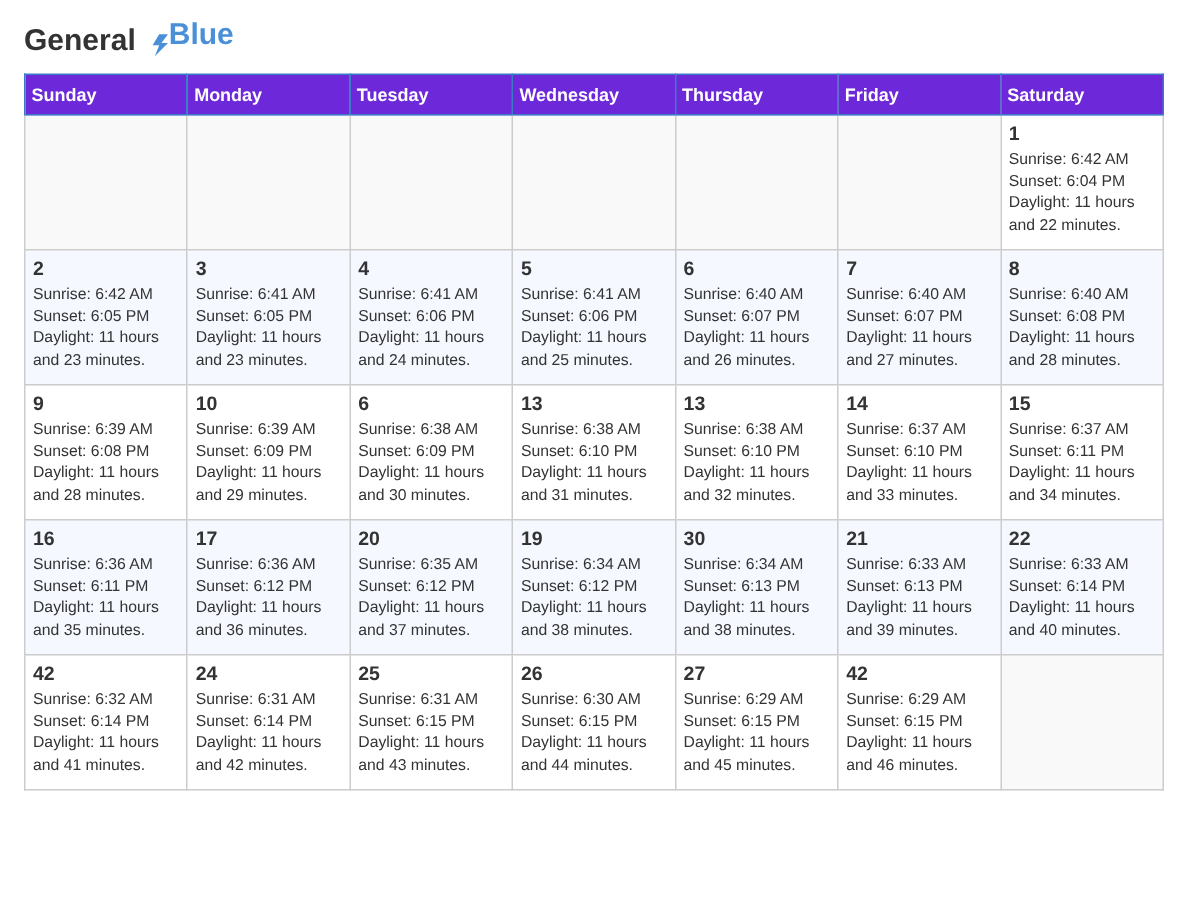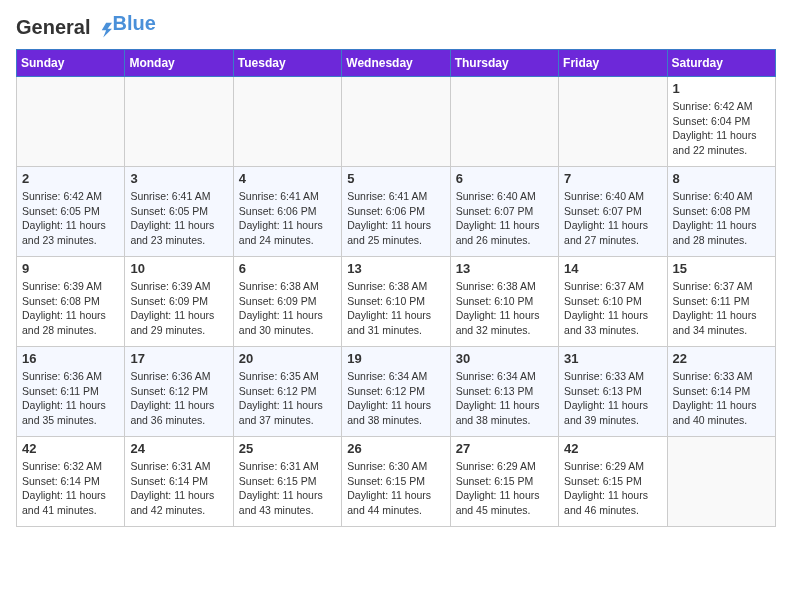--- a/index.html
+++ b/index.html
@@ -264,21 +264,21 @@
 and 38 minutes.</div>
         </td>
         <td>
           <span class="day-num">30</span>
           <div class="day-info" style="white-space: pre-line;">Sunrise: 6:34 AM
 Sunset: 6:13 PM
 Daylight: 11 hours
 and 38 minutes.</div>
         </td>
         <td>
-          <span class="day-num">31</span>
+          <span class="day-num">21</span>
           <div class="day-info" style="white-space: pre-line;">Sunrise: 6:33 AM
 Sunset: 6:13 PM
 Daylight: 11 hours
 and 39 minutes.</div>
         </td>
         <td>
           <span class="day-num">22</span>
           <div class="day-info" style="white-space: pre-line;">Sunrise: 6:33 AM
 Sunset: 6:14 PM
 Daylight: 11 hours

